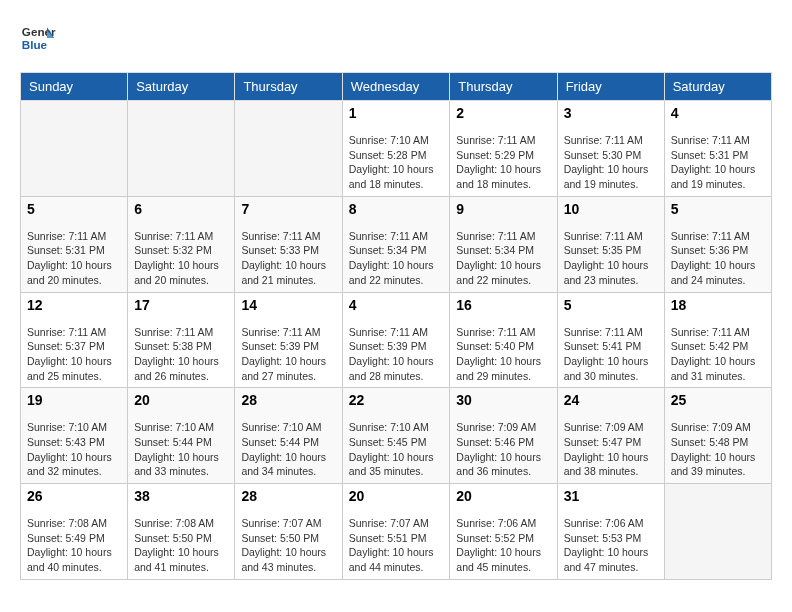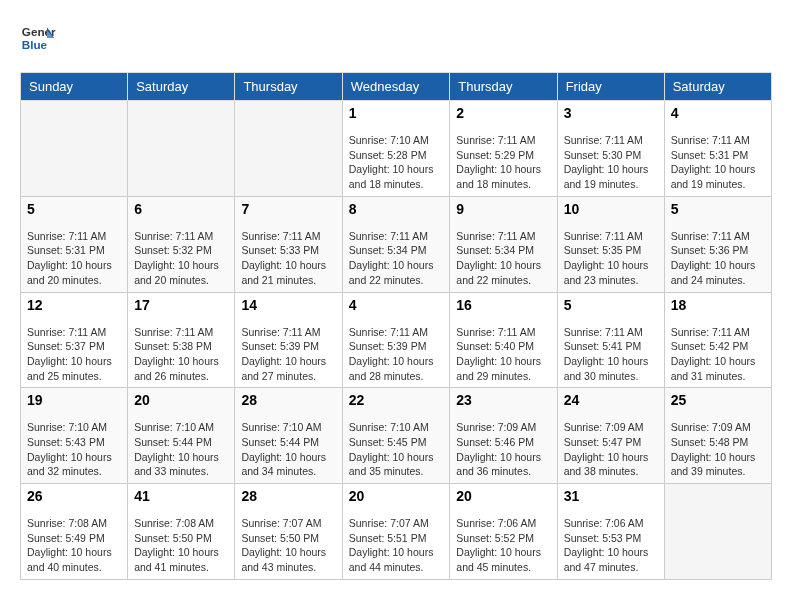--- a/index.html
+++ b/index.html
@@ -205,39 +205,39 @@
         </td>
         <td>
           <span class="day-number">28</span>
           <div class="day-info">Sunrise: 7:10 AM<br>Sunset: 5:44 PM<br>Daylight: 10 hours and 34 minutes.</div>
         </td>
         <td>
           <span class="day-number">22</span>
           <div class="day-info">Sunrise: 7:10 AM<br>Sunset: 5:45 PM<br>Daylight: 10 hours and 35 minutes.</div>
         </td>
         <td>
-          <span class="day-number">23</span>
+          <span class="day-number">30</span>
           <div class="day-info">Sunrise: 7:09 AM<br>Sunset: 5:46 PM<br>Daylight: 10 hours and 36 minutes.</div>
         </td>
         <td>
           <span class="day-number">24</span>
           <div class="day-info">Sunrise: 7:09 AM<br>Sunset: 5:47 PM<br>Daylight: 10 hours and 38 minutes.</div>
         </td>
         <td>
           <span class="day-number">25</span>
           <div class="day-info">Sunrise: 7:09 AM<br>Sunset: 5:48 PM<br>Daylight: 10 hours and 39 minutes.</div>
         </td>
       </tr>
       <tr>
         <td>
           <span class="day-number">26</span>
           <div class="day-info">Sunrise: 7:08 AM<br>Sunset: 5:49 PM<br>Daylight: 10 hours and 40 minutes.</div>
         </td>
         <td>
-          <span class="day-number">41</span>
+          <span class="day-number">38</span>
           <div class="day-info">Sunrise: 7:08 AM<br>Sunset: 5:50 PM<br>Daylight: 10 hours and 41 minutes.</div>
         </td>
         <td>
           <span class="day-number">28</span>
           <div class="day-info">Sunrise: 7:07 AM<br>Sunset: 5:50 PM<br>Daylight: 10 hours and 43 minutes.</div>
         </td>
         <td>
           <span class="day-number">20</span>
           <div class="day-info">Sunrise: 7:07 AM<br>Sunset: 5:51 PM<br>Daylight: 10 hours and 44 minutes.</div>
         </td>

